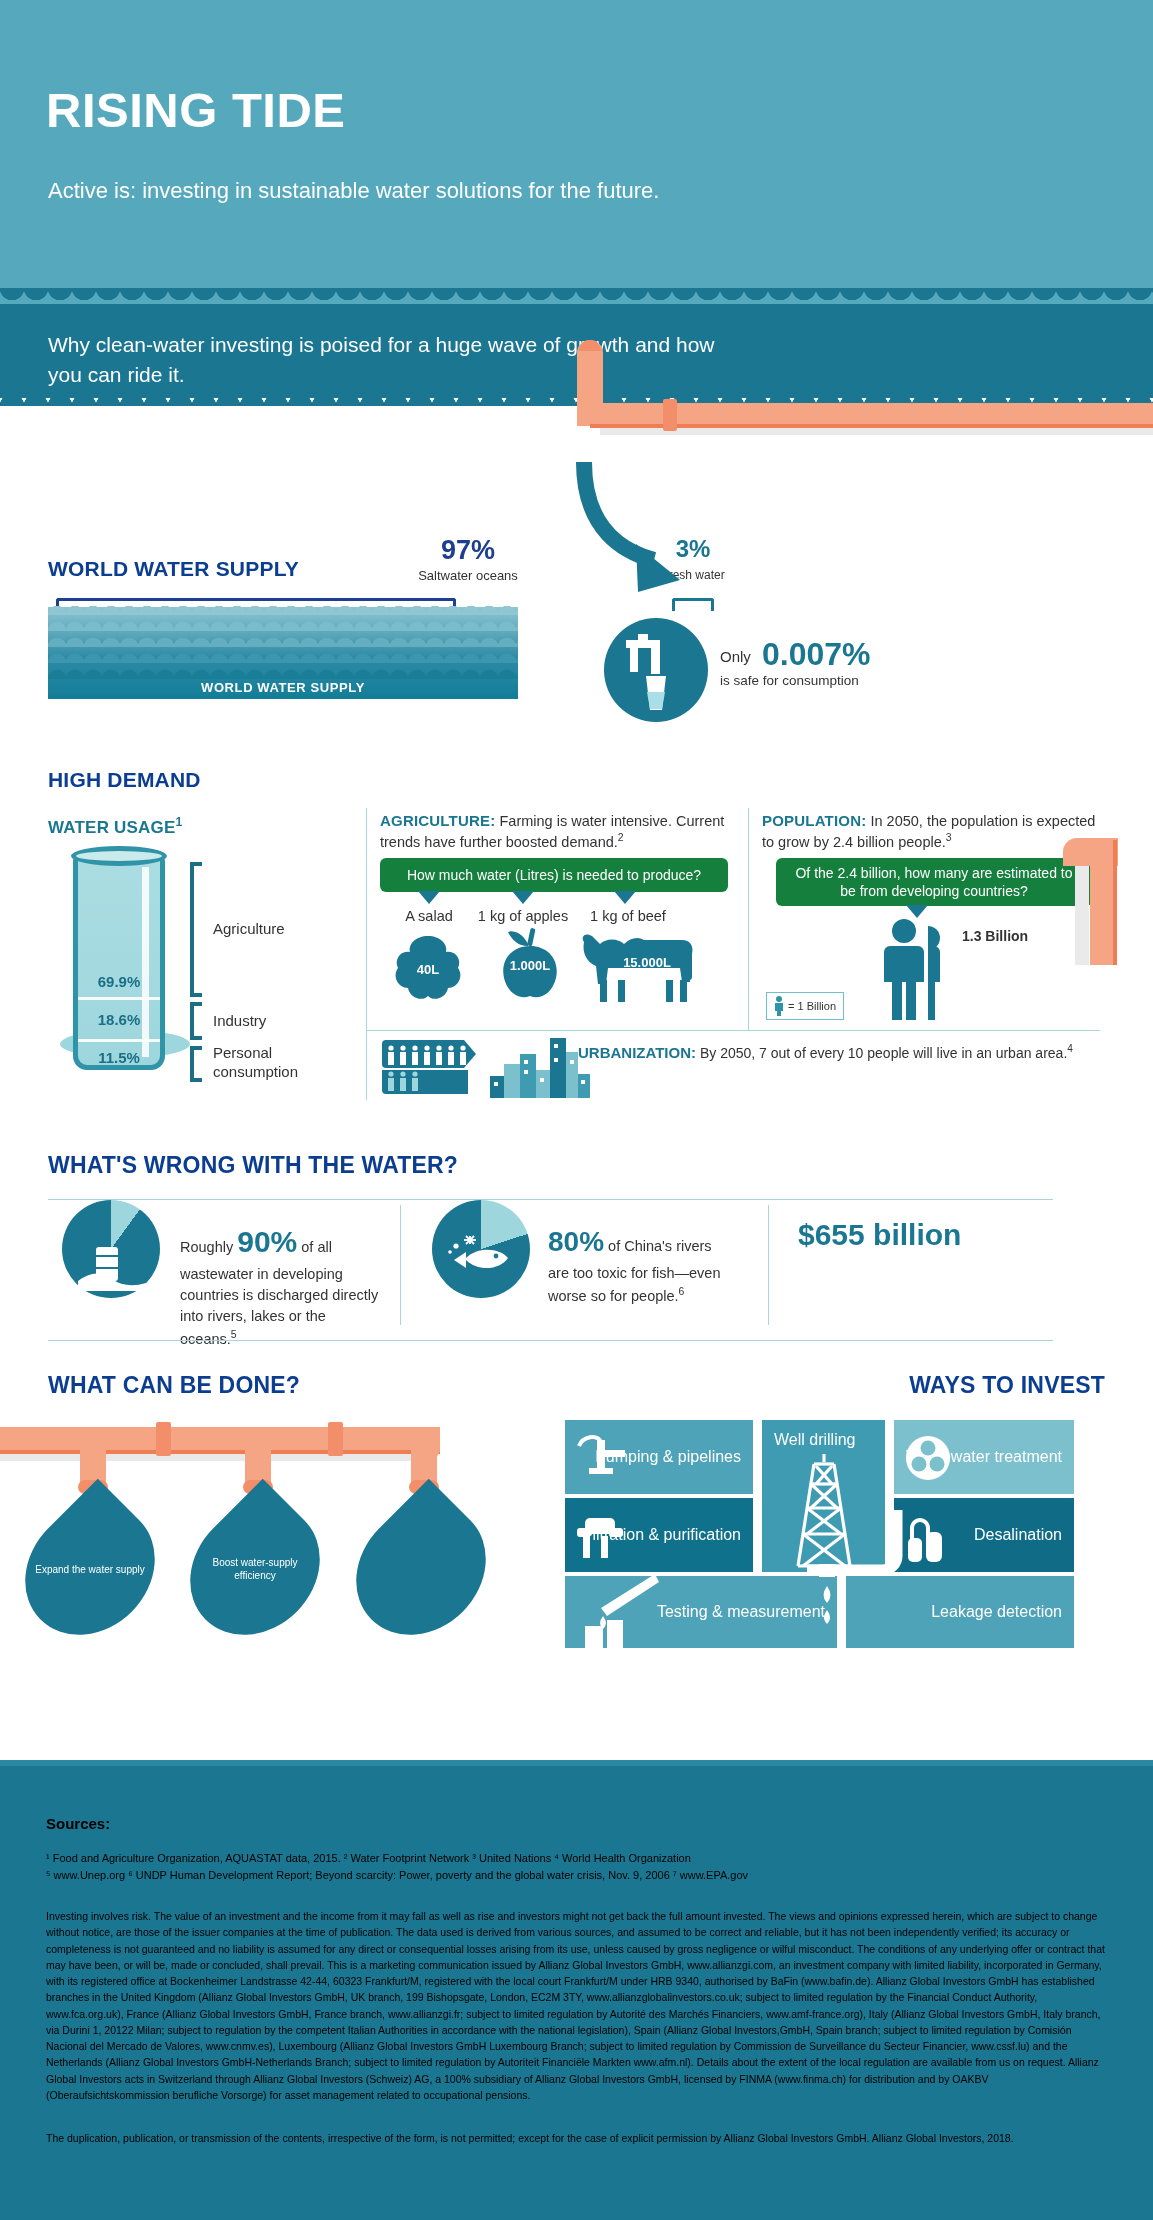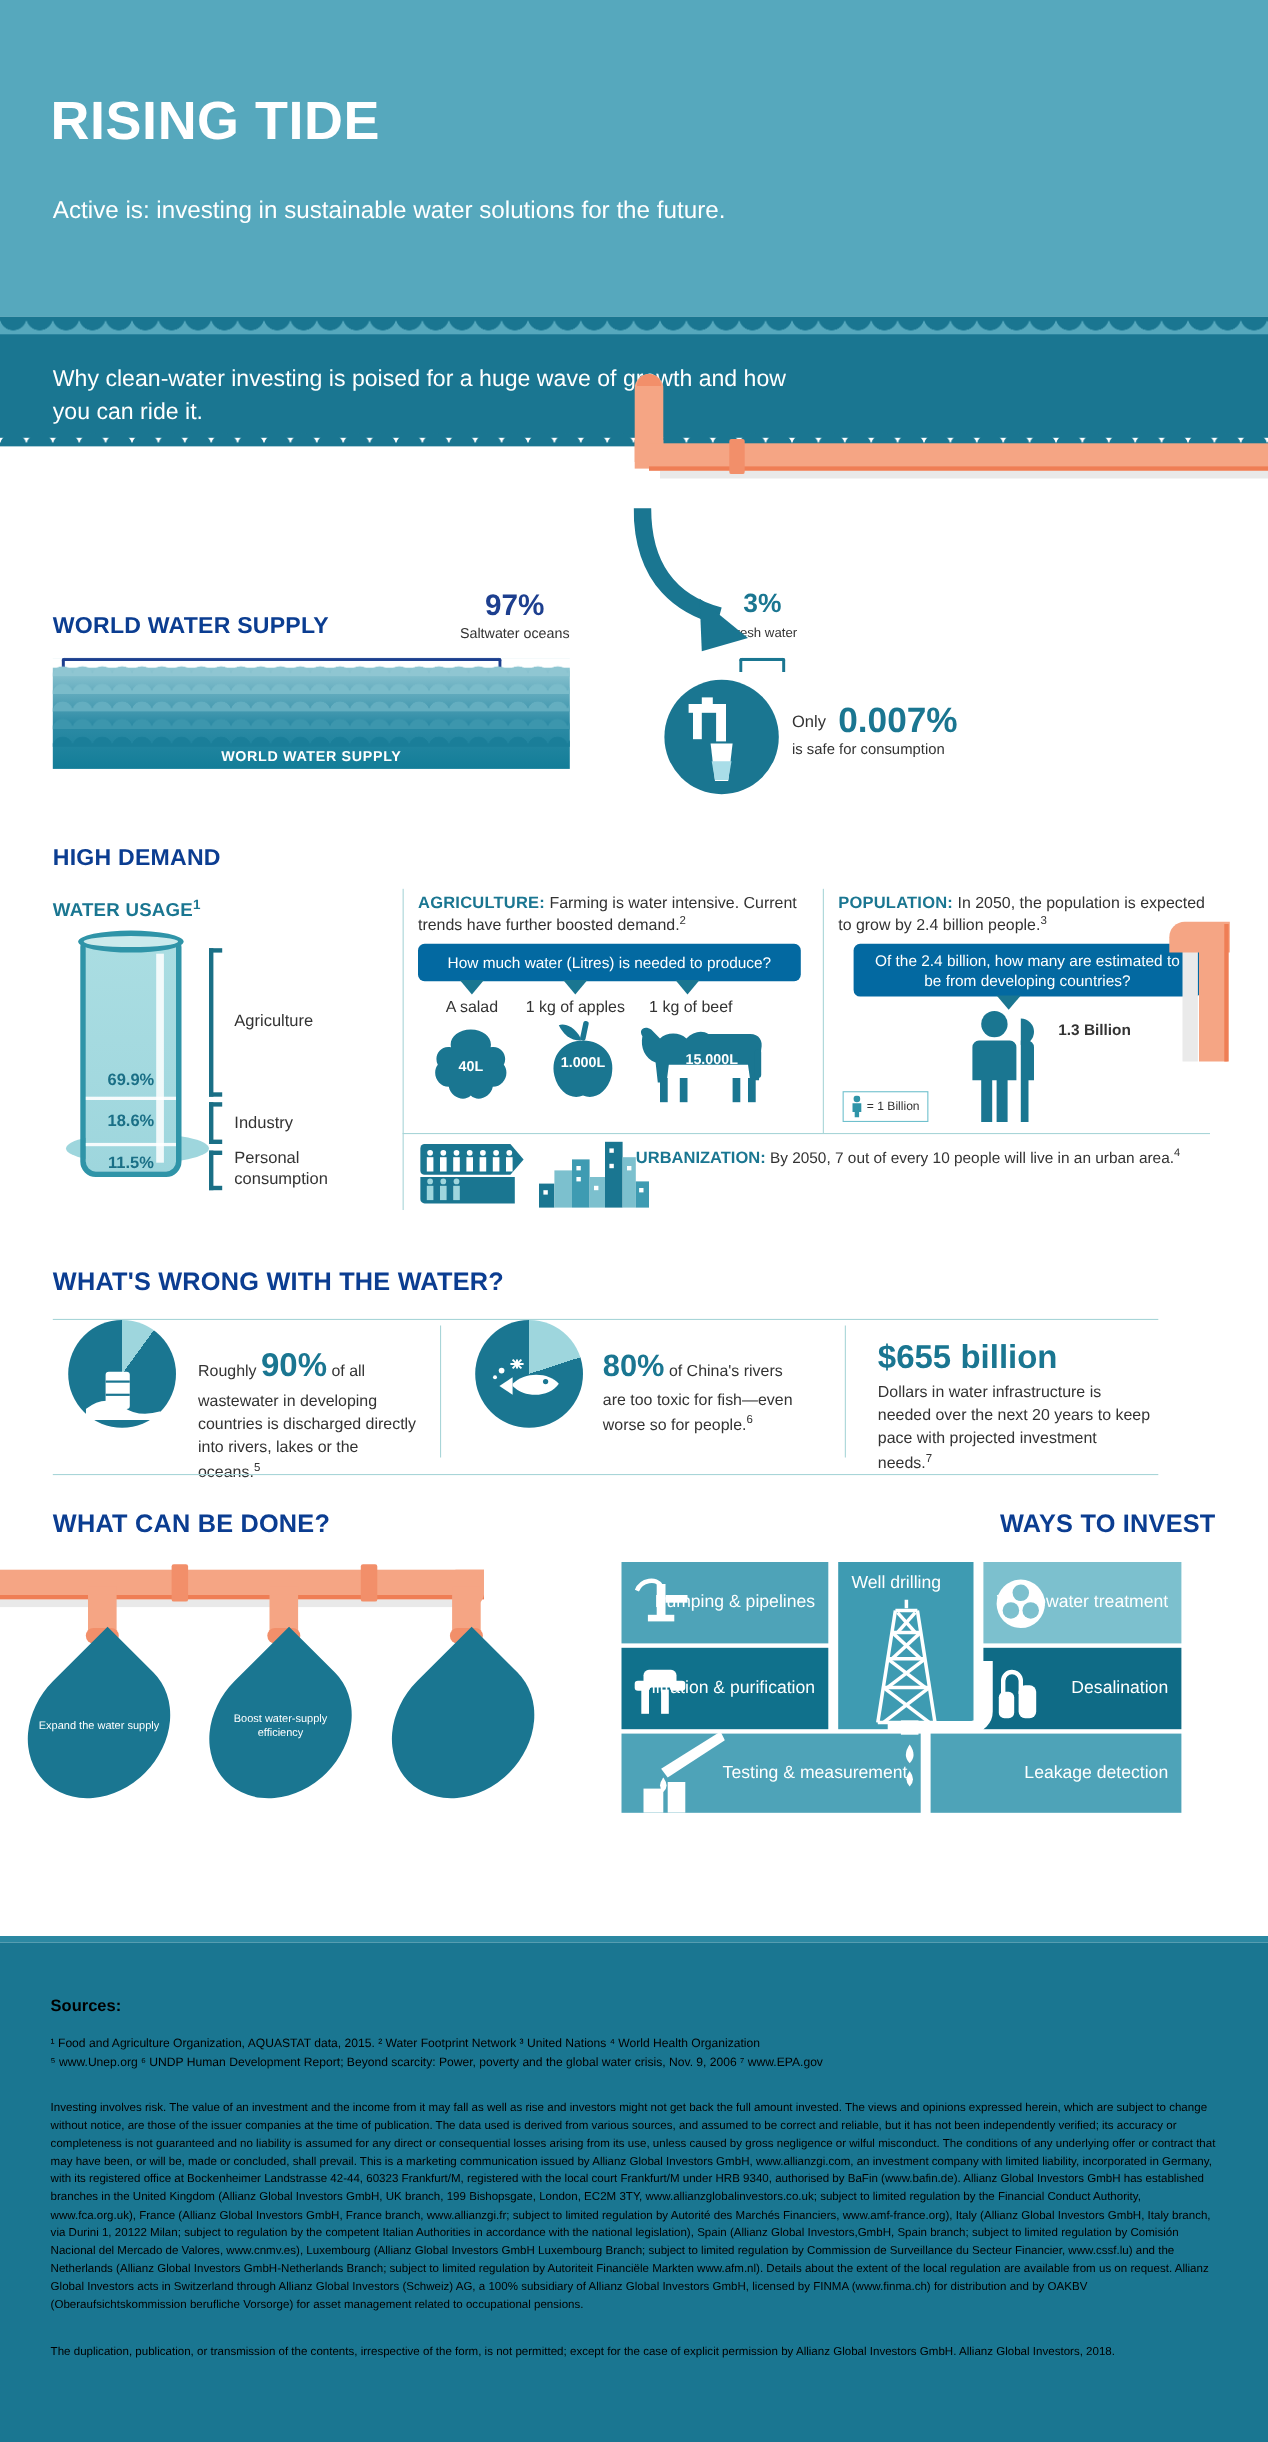--- a/index.html
+++ b/index.html
@@ -159,21 +159,21 @@
   .brace-cap { position:absolute; width:12px; border-top:4px solid #1a6f86; }
 
   
   .vdiv { position:absolute; width:1px; background:#a8d5d8; }
   .hdiv { position:absolute; height:1px; background:#a8d5d8; }
 
   
   .panel-h { position:absolute; font-size:14.5px; line-height:1.4; color:#333; }
   .panel-h b { color:#1a7691; font-size:15px; letter-spacing:0.2px; }
   .bubble {
-    position:absolute; background:#0369a1; color:#fff; border-radius:6px;
+    position:absolute; background:#15803d; color:#fff; border-radius:6px;
     font-size:14px; text-align:center; display:flex; align-items:center; justify-content:center;
     padding:6px 10px; line-height:1.3;
   }
   .bubble-tail { position:absolute; width:0;height:0;
     border-left:11px solid transparent; border-right:11px solid transparent;
     border-top:13px solid #1a7691; }
   .item-label { position:absolute; font-size:14.5px; color:#333; text-align:center; }
   .glyph-val { position:absolute; color:#fff; font-weight:bold; font-size:13px; text-align:center; }
 
   .legend-box {
@@ -466,23 +466,20 @@
         <line x1="30" y1="4" x2="22" y2="12"></line>
     </g>
   </svg>
   <div class="stat-text" style="left:548px; top:1222px; width:180px;">
     <span class="stat-big2">80%</span><span> of China's rivers are too toxic for fish—even worse so for people.</span><sup>6</sup>
   </div>
 
   <div class="vdiv" style="left:768px; top:1205px; height:120px;"></div>
 
   <div class="money-big" style="left:798px; top:1218px;">$655 billion</div>
-  <div class="stat-text" style="left:798px; top:1256px; width:250px;">
-    <span>Dollars in water infrastructure is needed over the next 20 years to keep pace with projected investment needs.</span><sup>7</sup>
-  </div>
 
   <div class="hdiv" style="left:48px; top:1340px; width:1005px;"></div>
 
   <div class="sec-head big wcbd-title">WHAT CAN BE DONE?</div>
   <div class="sec-head big wti-title">WAYS TO INVEST</div>
 
   <div class="pipe" id="pipe-b-sh"></div>
   <div class="pipe" id="pipe-b-h"></div>
   <div class="pipe" id="pipe-b-h2"></div>
   <div class="pipe" style="left:414px; top:1427px; width:26px; height:34px; border-radius:0 0 13px 0;"></div>

